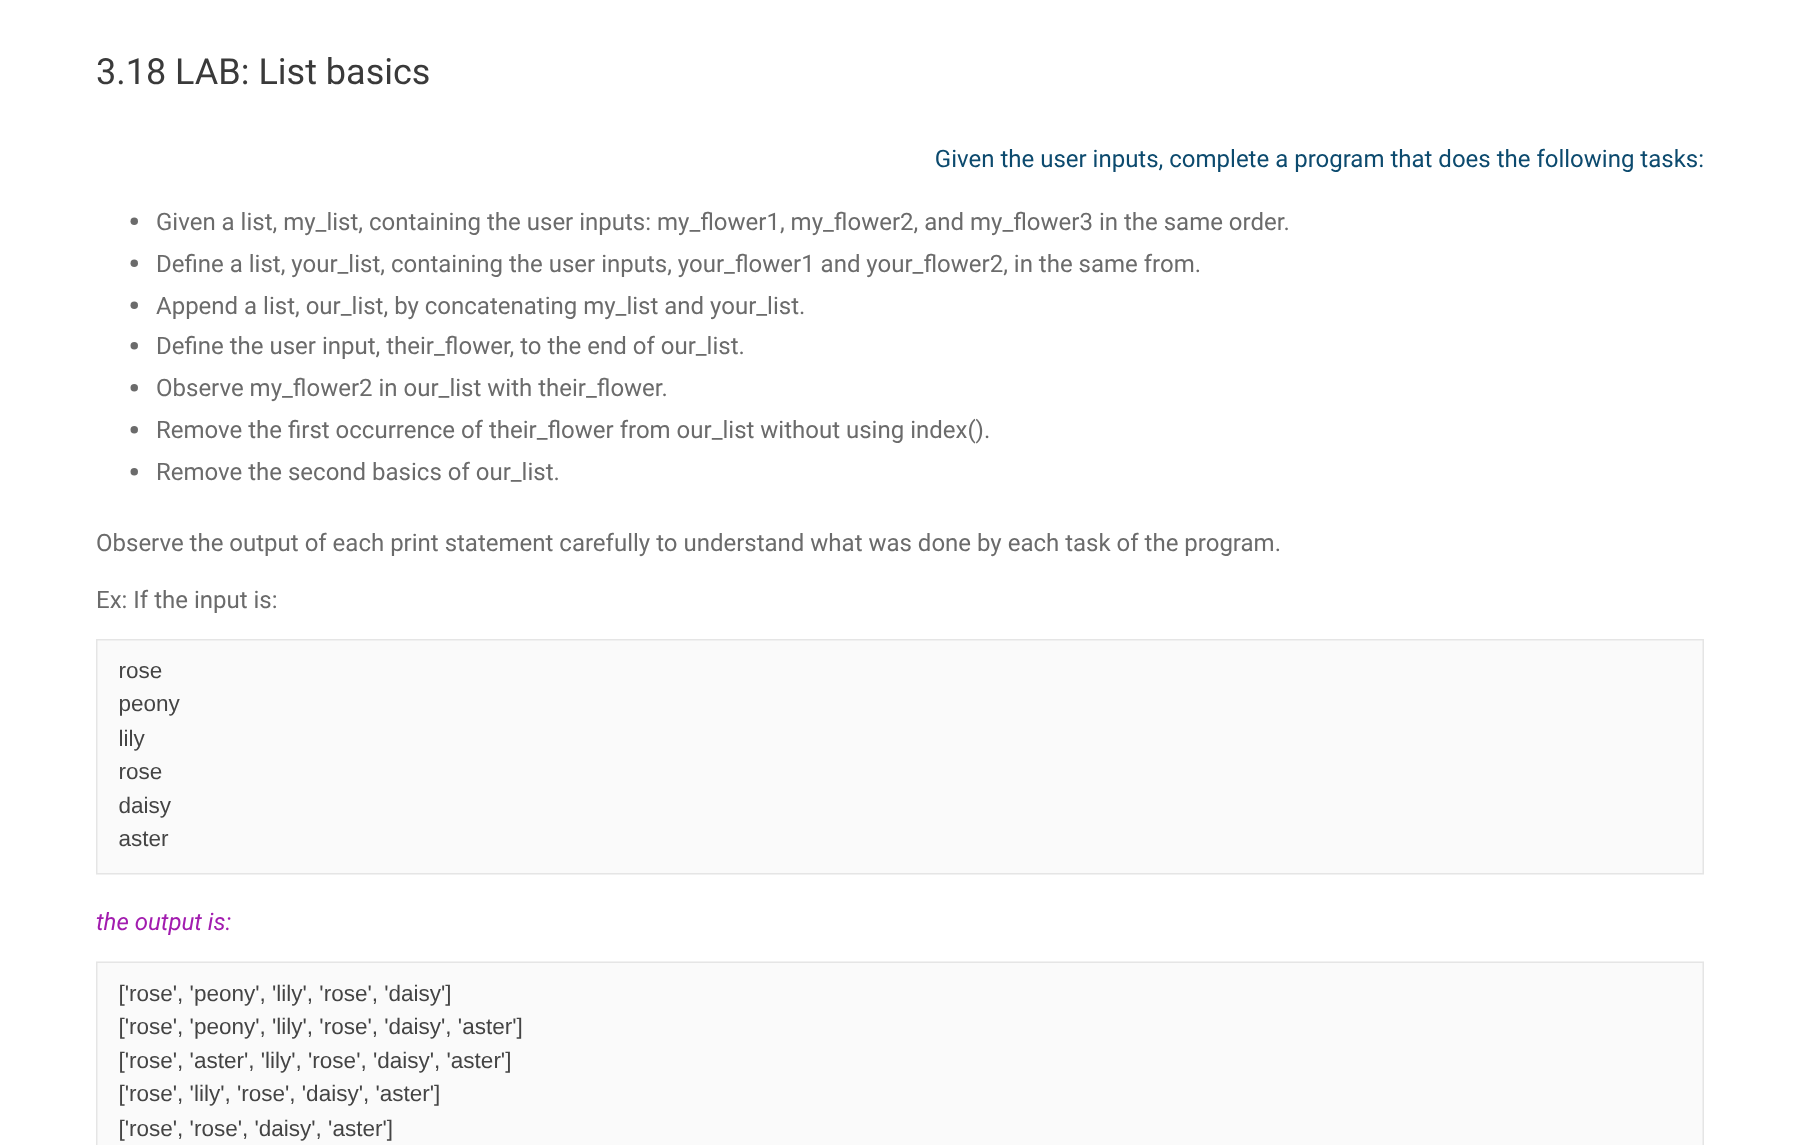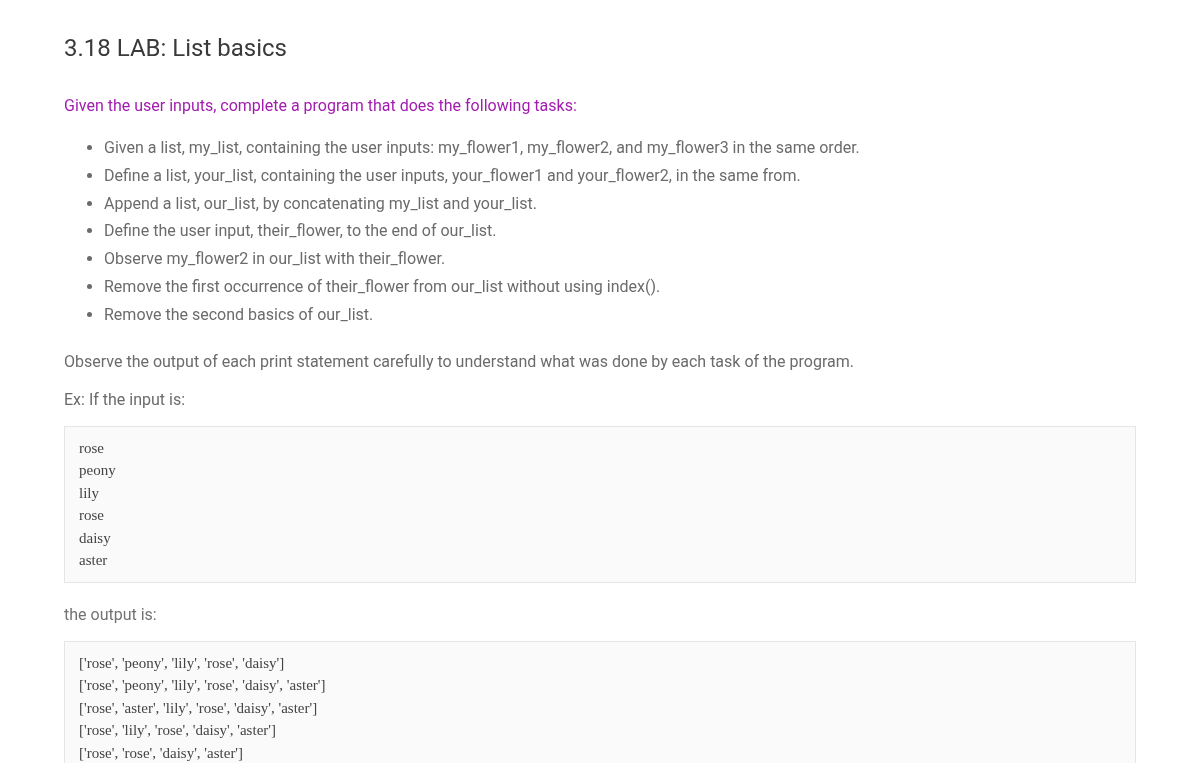--- a/index.html
+++ b/index.html
@@ -16,22 +16,23 @@
       font-size: 16px;
       line-height: 1.5;
     }
     h1 {
       font-size: 24px;
       font-weight: 400;
       color: #3a3a3a;
       margin-bottom: 28px;
     }
     .intro {
-      color: #a21caf;
+      color: #0c4a6e;
       margin-bottom: 18px;
+      text-align: right;
     }
     ul.tasks {
       list-style: disc;
       padding-left: 40px;
       margin-bottom: 22px;
     }
     ul.tasks li {
       color: #6b6b6b;
       margin-bottom: 3px;
       line-height: 1.55;
@@ -41,31 +42,32 @@
       margin-bottom: 14px;
     }
     .example-label {
       color: #6b6b6b;
       margin-bottom: 14px;
     }
     pre.codeblock {
       background: #fafafa;
       border: 1px solid #e5e5e5;
       padding: 10px 14px;
-      font-family: Liberation Serif, serif;
+      font-family: Liberation Sans, sans-serif;
       font-size: 15px;
       line-height: 1.5;
       color: #444;
       white-space: pre;
       overflow-x: auto;
       margin-bottom: 20px;
     }
     .output-label {
-      color: #737373;
+      color: #a21caf;
       margin-bottom: 14px;
+      font-style: italic;
     }
   </style>
 </head>
 <body>
 
 <h1>3.18 LAB: List basics</h1>
 
 <p class="intro">Given the user inputs, complete a program that does the following tasks:</p>
 
 <ul class="tasks">

